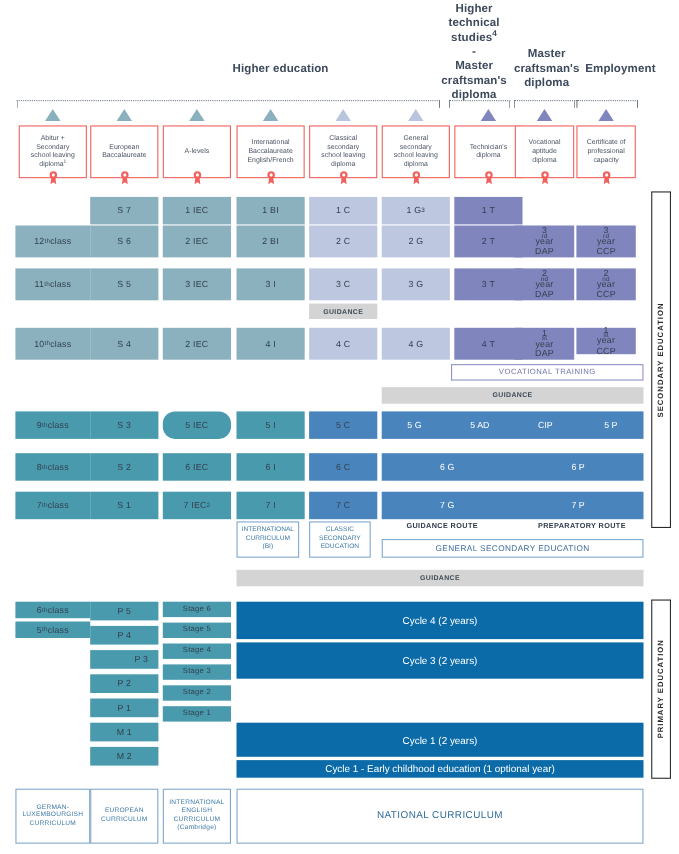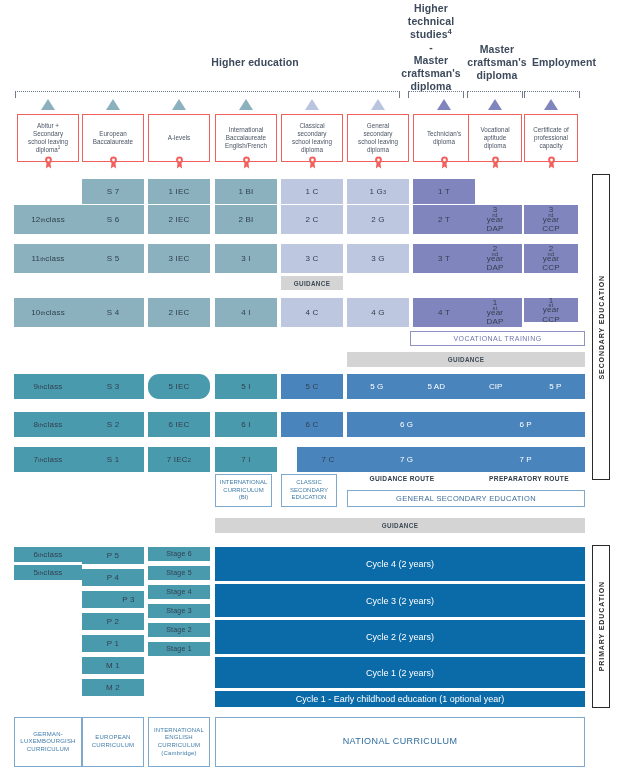--- a/index.html
+++ b/index.html
@@ -297,21 +297,21 @@
     <div class="cell" style="left: 281px; top: 374px; width: 62px; height: 25px; background: rgb(74, 132, 189);">5 C</div>
     <div class="cell" style="left: 14px; top: 412px; width: 68px; height: 25px; background: rgb(74, 154, 174);">8<sup>th</sup> class</div>
     <div class="cell" style="left: 82px; top: 412px; width: 62px; height: 25px; background: rgb(74, 154, 174);">S 2</div>
     <div class="cell" style="left: 148px; top: 412px; width: 62px; height: 25px; background: rgb(74, 154, 174);">6 IEC</div>
     <div class="cell" style="left: 215px; top: 412px; width: 62px; height: 25px; background: rgb(74, 154, 174);">6 I</div>
     <div class="cell" style="left: 281px; top: 412px; width: 62px; height: 25px; background: rgb(74, 132, 189);">6 C</div>
     <div class="cell" style="left: 14px; top: 447px; width: 68px; height: 25px; background: rgb(74, 154, 174);">7<sup>th</sup> class</div>
     <div class="cell" style="left: 82px; top: 447px; width: 62px; height: 25px; background: rgb(74, 154, 174);">S 1</div>
     <div class="cell" style="left: 148px; top: 447px; width: 62px; height: 25px; background: rgb(74, 154, 174);">7 IEC<sup>2</sup></div>
     <div class="cell" style="left: 215px; top: 447px; width: 62px; height: 25px; background: rgb(74, 154, 174);">7 I</div>
-    <div class="cell" style="left: 281px; top: 447px; width: 62px; height: 25px; background: rgb(74, 132, 189); margin-left: 16px;">7 C</div>
+    <div class="cell" style="left: 281px; top: 447px; width: 62px; height: 25px; background: rgb(74, 132, 189);">7 C</div>
     <div class="band" style="left: 347px; top: 374px; width: 238px; height: 25px; background: rgb(74, 132, 189);">
       <div class="lbl" style="left: -0.25px; width: 60px; text-align: center; top: 7.5px;">5 G</div>
       <div class="lbl" style="left: 59.25px; width: 60px; text-align: center; top: 7.5px;">5 AD</div>
       <div class="lbl" style="left: 118.75px; width: 60px; text-align: center; top: 7.5px;">CIP</div>
       <div class="lbl" style="left: 178.25px; width: 60px; text-align: center; top: 7.5px;">5 P</div>
     </div>
     <div class="band" style="left: 347px; top: 412px; width: 238px; height: 25px; background: rgb(74, 132, 189);">
       <div class="lbl" style="left: 29.5px; width: 60px; text-align: center; top: 7.5px;">6 G</div>
       <div class="lbl" style="left: 148.5px; width: 60px; text-align: center; top: 7.5px;">6 P</div>
     </div>
@@ -342,23 +342,20 @@
     <div class="cell" style="left: 148px; top: 585px; width: 62px; height: 14px; background: rgb(74, 154, 174); font-size: 7px;">Stage 4</div>
     <div class="cell" style="left: 148px; top: 604px; width: 62px; height: 14px; background: rgb(74, 154, 174); font-size: 7px;">Stage 3</div>
     <div class="cell" style="left: 148px; top: 623px; width: 62px; height: 14px; background: rgb(74, 154, 174); font-size: 7px;">Stage 2</div>
     <div class="cell" style="left: 148px; top: 642px; width: 62px; height: 14px; background: rgb(74, 154, 174); font-size: 7px;">Stage 1</div>
     <div class="band" style="left: 215px; top: 547px; width: 370px; height: 34px; background: rgb(11, 107, 168); font-size: 9px;">
       <span>Cycle 4 (2 years)</span>
     </div>
     <div class="band" style="left: 215px; top: 584px; width: 370px; height: 33px; background: rgb(11, 107, 168); font-size: 9px;">
       <span>Cycle 3 (2 years)</span>
     </div>
-    <div class="band" style="left: 215px; top: 620px; width: 370px; height: 34px; background: rgb(11, 107, 168); font-size: 9px;">
-      <span>Cycle 2 (2 years)</span>
-    </div>
     <div class="band" style="left: 215px; top: 657px; width: 370px; height: 31px; background: rgb(11, 107, 168); font-size: 9px;">
       <span>Cycle 1 (2 years)</span>
     </div>
     <div class="band" style="left: 215px; top: 691px; width: 370px; height: 16px; background: rgb(11, 107, 168); font-size: 9px;">
       <span>Cycle 1 - Early childhood education (1 optional year)</span>
     </div>
     <div class="curbox" style="left: 14px; top: 717px; width: 68px; height: 50px;">GERMAN-<br>LUXEMBOURGISH<br>CURRICULUM</div>
     <div class="curbox" style="left: 82px; top: 717px; width: 62px; height: 50px;">EUROPEAN<br>CURRICULUM</div>
     <div class="curbox" style="left: 148px; top: 717px; width: 62px; height: 50px;">INTERNATIONAL<br>ENGLISH<br>CURRICULUM<br>(Cambridge)</div>
     <div class="curbox big" style="left: 215px; top: 717px; width: 370px; height: 50px;">NATIONAL CURRICULUM</div>

